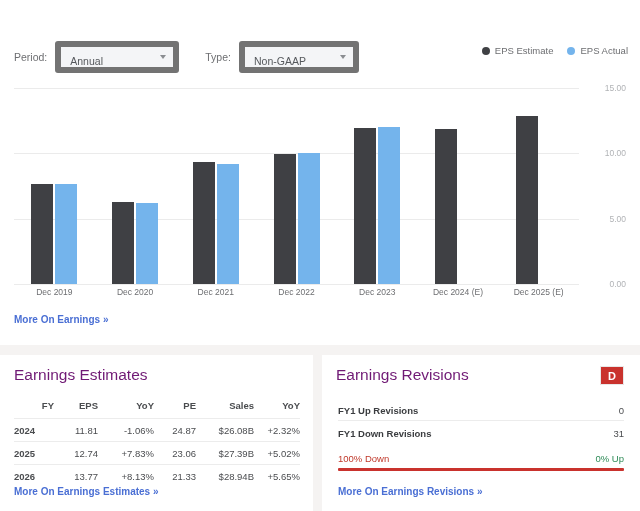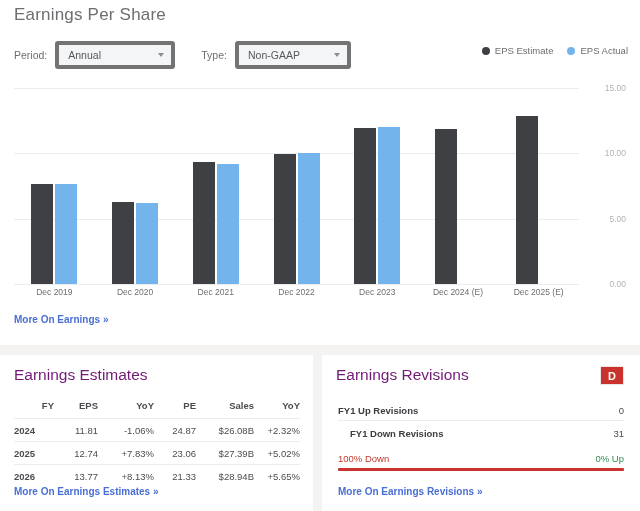--- a/index.html
+++ b/index.html
@@ -42,25 +42,25 @@
     align-items: center;
   }
   .ctl-label {
     font-size: 10.5px;
     color: #6d6e71;
     margin-right: 8px;
   }
   .select-box {
     position: relative;
     background: #f4f5f7;
-    border: 4px solid #737373;
+    border: 6px solid #737373;
     border-radius: 3px;
     height: 20px;
     display: flex;
-    align-items: center;
+    align-items: flex-end;
     cursor: pointer;
   }
   .select-annual { width: 112px; }
   .select-type   { width: 108px; }
   .select-value {
     font-size: 10.5px;
     color: #55585c;
     padding-left: 9px;
   }
   .caret {
@@ -273,21 +273,21 @@
   }
   .rev-row {
     position: absolute;
     left: 16px; right: 16px;
     display: flex;
     justify-content: space-between;
     align-items: center;
     font-size: 9.5px;
   }
   .rev-row-1 { top: 50px; text-align: right; }
-  .rev-row-2 { top: 73px; margin-left: 12px; }
+  .rev-row-2 { top: 73px; }
   .rev-label { font-weight: bold; color: #3b3d40; }
   .rev-value { color: #4a4c4f; }
   .rev-divider {
     position: absolute;
     left: 16px; right: 16px;
     top: 65px;
     height: 1px;
     background: #ececec;
   }
   .rev-pct-row {
@@ -316,21 +316,20 @@
   .link-revisions {
     position: absolute;
     left: 16px; top: 131px;
   }
 </style>
 </head>
 <body>
 
 <div class="eps-card">
 
-  <div class="eps-title">Earnings Per Share</div>
 
   <div class="controls">
     <span class="ctl-label">Period:</span>
     <div class="select-box select-annual">
       <span class="select-value">Annual</span>
       <span class="caret"></span>
     </div>
     <span class="spacer-type"></span>
     <span class="ctl-label">Type:</span>
     <div class="select-box select-type">

